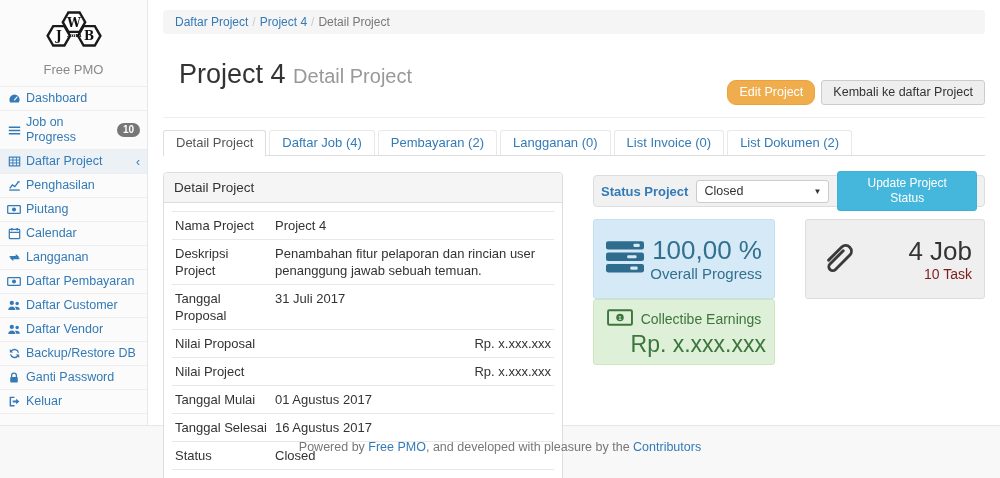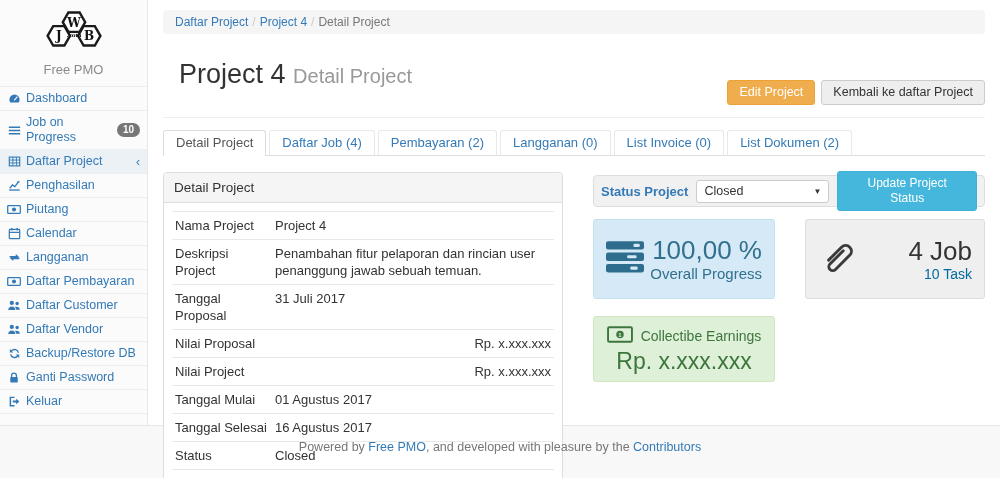--- a/index.html
+++ b/index.html
@@ -42,21 +42,21 @@
     display:flex; align-items:flex-end; justify-content:space-between;
     margin:0 5px; padding:9px 0 10px; border-bottom:1px solid #eee;
   }
   .page-header h1 { margin:16px; font-size:27px; font-weight:500; color:#333; line-height:30px; }
   .page-header h1 small { font-size:20px; color:#999; font-weight:400; }
   .header-buttons { display:flex; gap:6px; padding-bottom:2px; }
   .btn {
     font-size:12.5px; padding:4px 11px; border-radius:3px; border:1px solid transparent;
     cursor:pointer; line-height:15px; font-family:inherit;
   }
-  .btn-warning { background:#f0ad4e; border-color:#eea236; color:#fff; }
+  .btn-warning { background:#f0ad4e; border-color:#eea236; color:#fff;border-radius:9px; }
   .btn-default { background:#eee; border-color:#ccc; color:#333; }
   .btn-info { background:#45b6dc; border-color:#3fb0d6; color:#fff; font-size:12px; }
 
   .tabs { display:flex; margin:12px 5px 0; border-bottom:1px solid #ddd; }
   .tab {
     padding:4px 12px 5px; font-size:13px; color:#337ab7; background:#fff;
     border:1px solid #e9e9e9; border-bottom:none; border-radius:3px 3px 0 0;
     margin-right:3px; cursor:pointer; line-height:15px;
   }
   .tab.active { color:#555; border-color:#ddd; margin-bottom:-1px; padding-bottom:6px; cursor:default; }
@@ -96,24 +96,24 @@
     display:flex; align-items:center; padding:10px 12px;
   }
   .box-progress .icn-big { color:#2e6d8e; }
   .box-right { flex:1; text-align:right; }
   .box-value { font-size:26px; line-height:28px; }
   .box-label { font-size:15px; margin-top:1px; }
   .box-jobs {
     width:180px; height:80px; background:#efefef; border:1px solid #ddd; color:#333;
     display:flex; align-items:center; padding:10px 12px;
   }
-  .box-jobs .box-label { color:#0369a1; font-size:14px; }
+  .box-jobs .box-label { color:#7f1d1d; font-size:14px; }
   .box-earnings {
     width:182px; background:#dff0d8; border:1px solid #d0e6c2; color:#3c763d;
-    margin-top:17px; padding:9px 8px 8px; text-align:center; height:66px;
+    padding:9px 8px 8px; text-align:right; height:66px;
   }
   .earn-title { display:flex; align-items:center; justify-content:center; gap:8px; font-size:14px; }
   .earn-value { font-size:23px; margin-top:3px; line-height:25px; }
 
   
   .footer {
     height:53px; background:#f8f8f8; border-top:1px solid #e7e7e7;
     text-align:center; font-size:12.5px; color:#777; padding-top:14px;
   }
   .footer a { color:#337ab7; text-decoration:none; }

